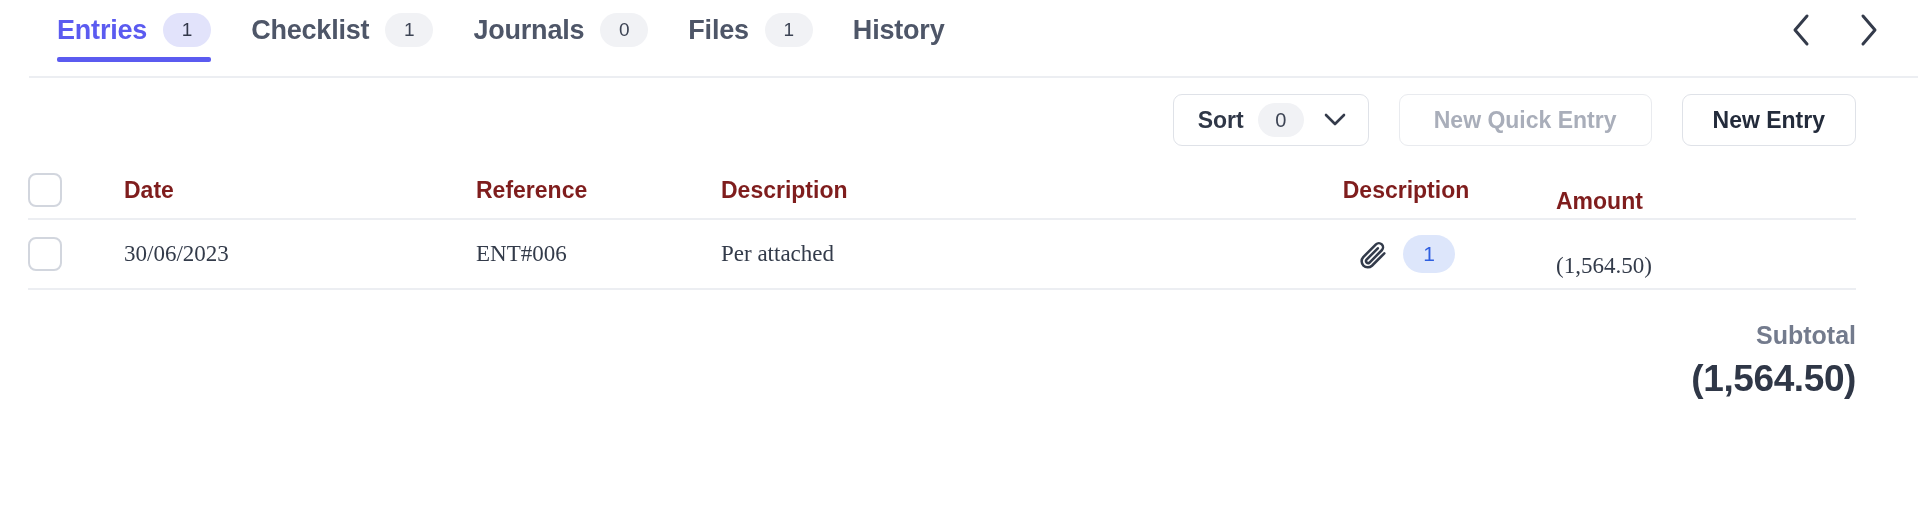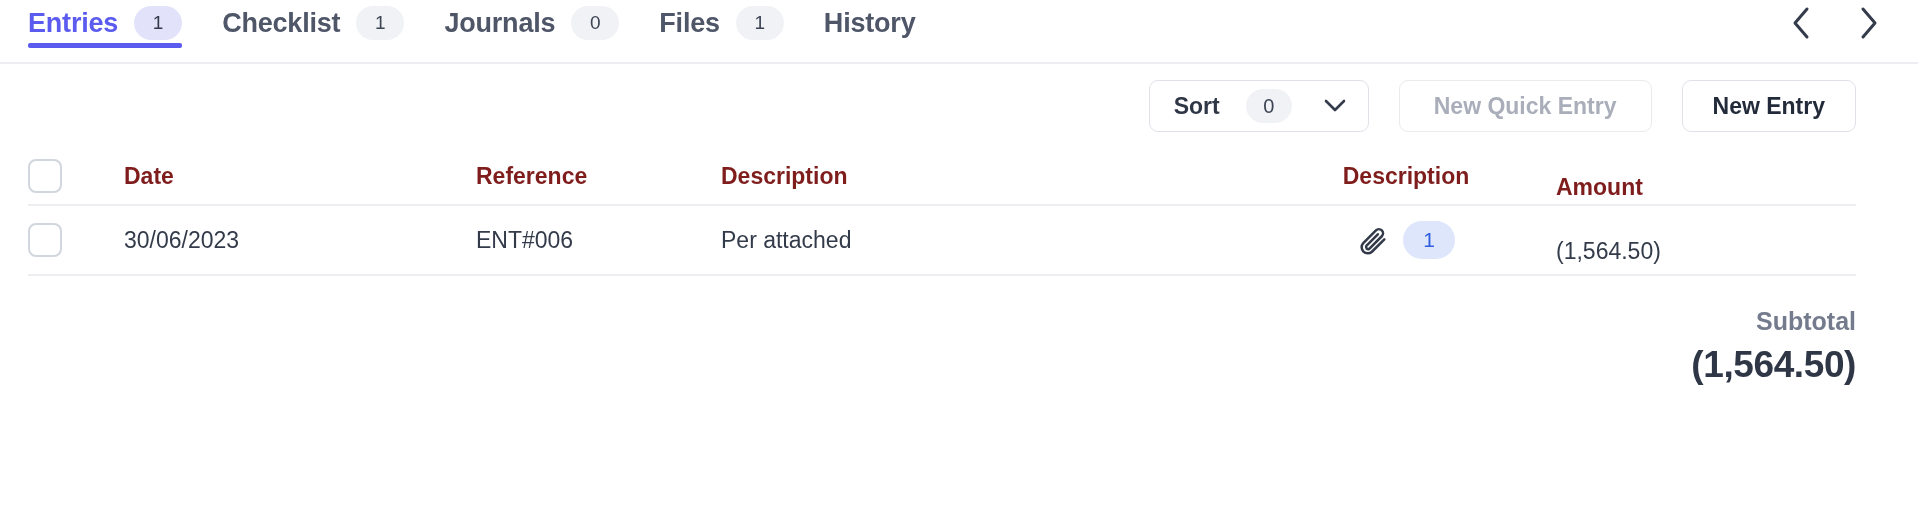--- a/index.html
+++ b/index.html
@@ -20,25 +20,26 @@
   .panel {
     width: 1918px;
     height: 514px;
     position: relative;
     background: #ffffff;
   }
 
   
   .tabbar {
     position: relative;
-    height: 64px;
+    height: 78px;
     display: flex;
     align-items: center;
     padding: 0 28px 16px 28px;
     border-bottom: 2px solid #eceef2;
+    margin-left: 29px;
   }
   .tabs {
     display: flex;
     align-items: center;
     height: 100%;
     gap: 0px;
   }
   .tab {
     display: flex;
     align-items: center;
@@ -125,21 +126,21 @@
     align-items: center;
     font-family: "Liberation Sans", sans-serif;
     font-size: 23px;
     font-weight: 700;
     color: #2f3747;
     cursor: pointer;
     white-space: nowrap;
   }
   .btn-sort {
     padding: 0 18px 0 24px;
-    gap: 26px;
+    gap: 14px;
   }
   .sort-badge {
     min-width: 46px;
     height: 34px;
     border-radius: 17px;
     background: #f1f2f5;
     color: #3d4454;
     font-size: 20px;
     font-weight: 400;
     display: flex;
@@ -194,20 +195,21 @@
 
   .th {
     font-size: 23px;
     font-weight: 700;
     color: #7f1d1d;
   }
   .td {
     font-size: 23px;
     font-weight: 400;
     color: #333b4a;
+    font-family: Liberation Serif, serif;
   }
 
   .checkbox {
     width: 34px;
     height: 34px;
     border: 2px solid #d2d6de;
     border-radius: 8px;
     background: #ffffff;
     cursor: pointer;
     display: block;

